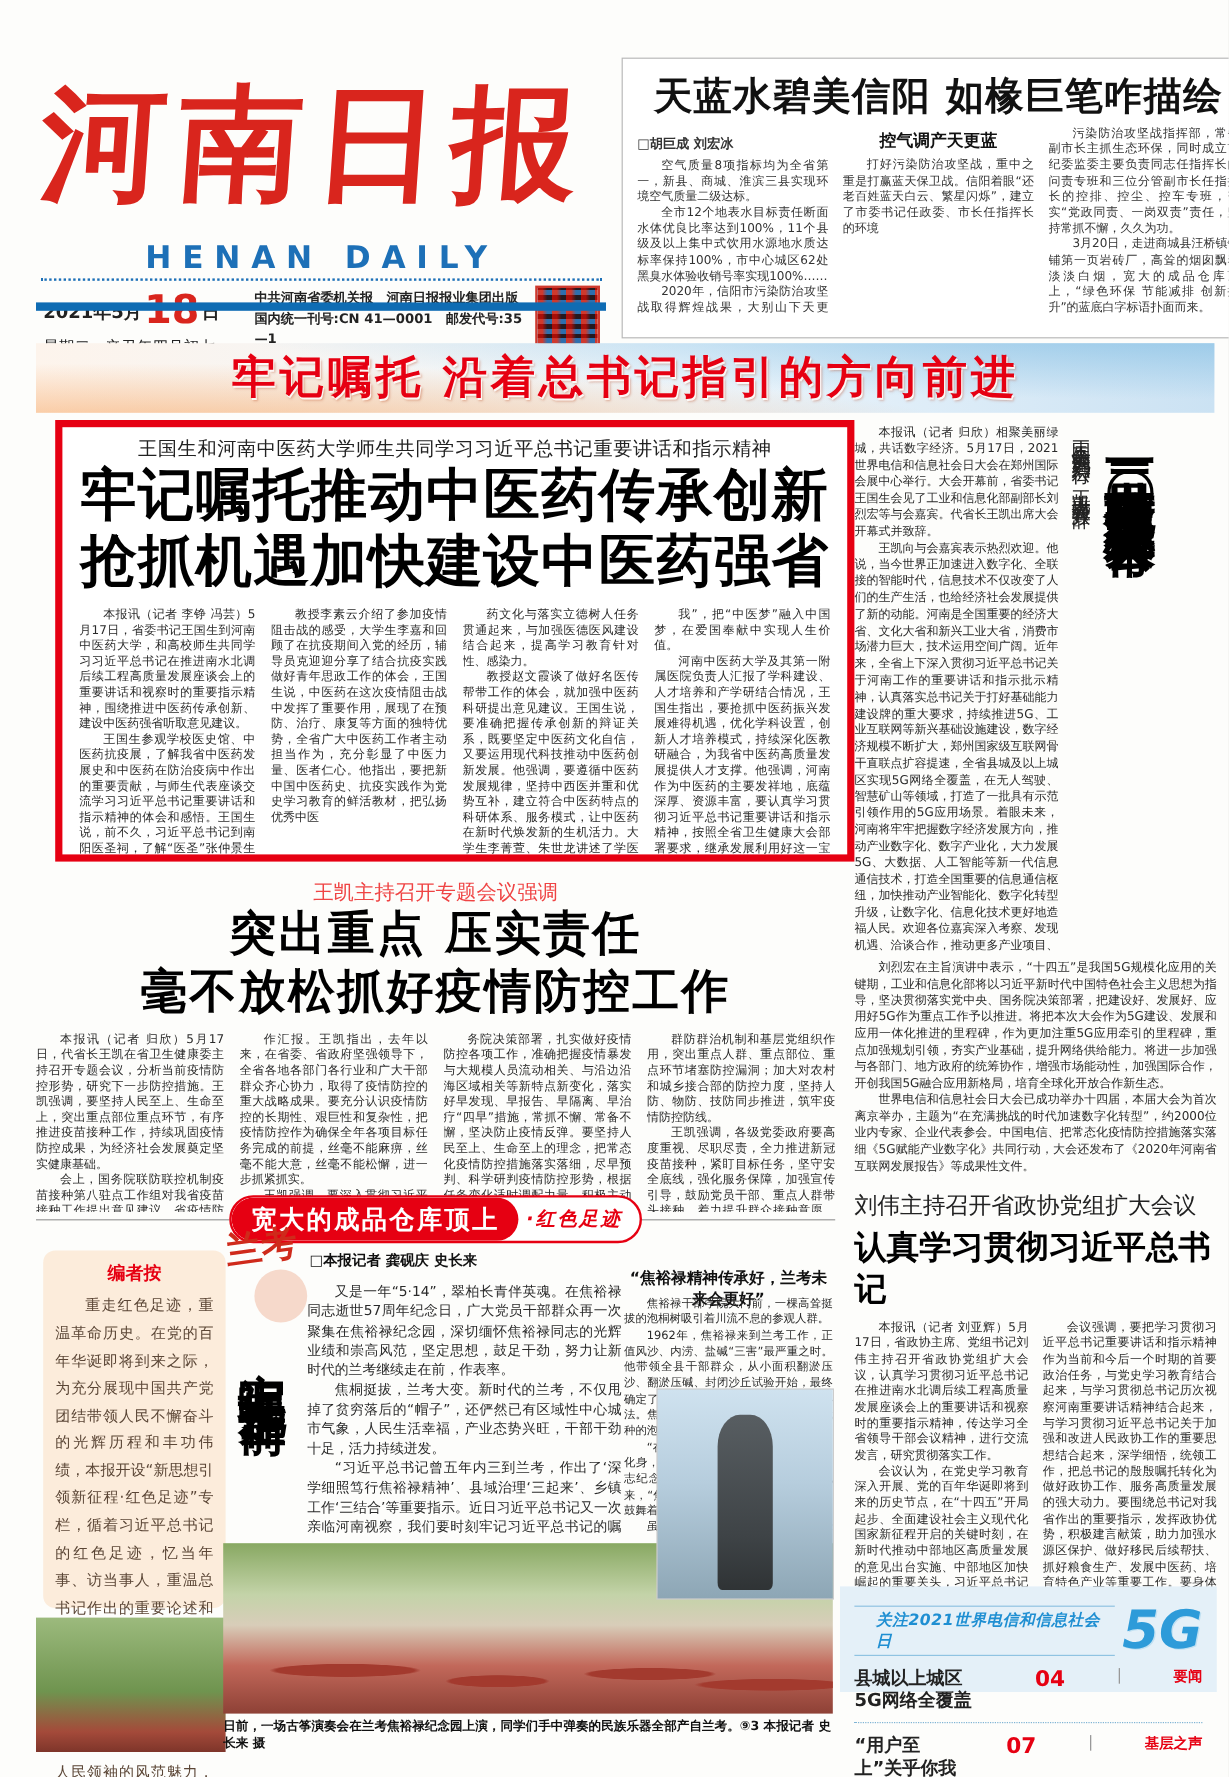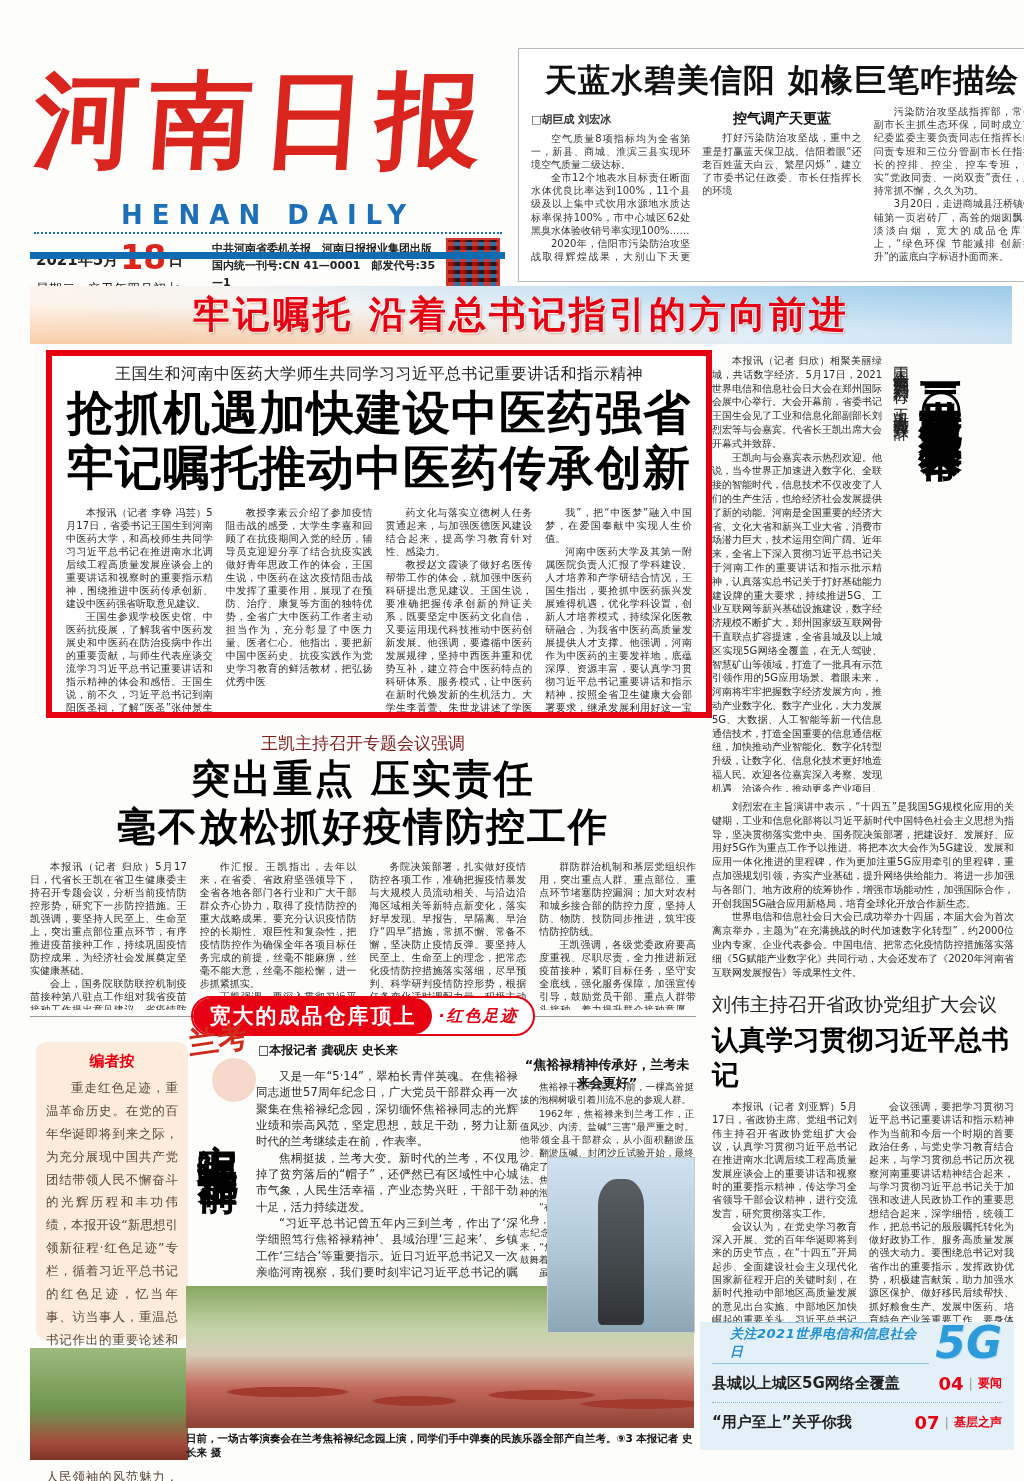--- a/index.html
+++ b/index.html
@@ -64,21 +64,21 @@
   .telecom { position:absolute; left:712px; top:354px; width:302px; height:636px; }
   .tele-top { display:flex; height:438px; }
   .tele-narrow { width:170px; font-size:10px; line-height:1.38; color:#2a2a2a; overflow:hidden; }
   .tele-subhead { writing-mode:vertical-rl; height:424px; font-size:16px; color:#222; margin-left:8px; letter-spacing:2px; }
   .tele-head { writing-mode:vertical-rl; height:430px; font-size:43px; font-weight:900; color:#000;
                line-height:1.22; letter-spacing:3px; margin-left:4px; }
   .tele-wide { margin-top:8px; font-size:10px; line-height:1.38; color:#2a2a2a; height:180px; overflow:hidden; }
 
   
   .epidemic { position:absolute; left:30px; top:726px; width:666px; height:264px; padding-top:6px; }
-  .epidemic .kicker { text-align:center; font-size:17px; color:#7f1d1d; }
+  .epidemic .kicker { text-align:center; font-size:17px; color:#ef4444; }
   .epidemic h1 { text-align:center; font-size:39px; font-weight:900; line-height:1.22; color:#000; letter-spacing:2px; }
   .epidemic .cols { gap:13px; margin-top:10px; }
   .epidemic .col { flex:1; font-size:10px; line-height:1.3; color:#2a2a2a; height:150px; }
 
   
   .liuwei { position:absolute; left:712px; top:992px; width:302px; height:328px; }
   .liuwei .kicker { font-size:19px; color:#222; margin-bottom:4px; }
   .liuwei h1 { font-size:27px; font-weight:900; line-height:1.3; color:#000; }
   .liuwei .cols { gap:12px; margin-top:8px; }
   .liuwei .col { flex:1; font-size:10px; line-height:1.33; color:#2a2a2a; height:228px; }
@@ -116,27 +116,27 @@
   .perf-photo::before { content:""; position:absolute; left:0; bottom:0; width:100%; height:42%;
         background:radial-gradient(ellipse at 20% 40%, #a33a2e 0 10%, transparent 11%),
                    radial-gradient(ellipse at 45% 55%, #a33a2e 0 10%, transparent 11%),
                    radial-gradient(ellipse at 70% 45%, #a33a2e 0 10%, transparent 11%),
                    radial-gradient(ellipse at 90% 60%, #a33a2e 0 9%, transparent 10%); }
   .side-photo { position:absolute; left:30px; top:1348px; width:158px; height:112px;
         background:linear-gradient(180deg,#9cba7d 0%,#6f944f 55%,#a44a3a 85%,#7e352a 100%); }
   .photo-caption { position:absolute; left:186px; top:1432px; width:508px; font-size:10.5px; font-weight:bold; color:#111; }
 
   
-  .fiveg { position:absolute; left:700px; top:1322px; width:314px; height:128px; background:#e4f0f8; padding:0 12px 6px; }
+  .fiveg { position:absolute; left:700px; top:1322px; width:314px; height:88px; background:#e4f0f8; padding:16px 12px 6px; }
   .fiveg-top { display:flex; align-items:center; }
   .fiveg-header { flex:1; color:#1f8fd2; font-size:13px; font-weight:900; font-style:italic;
                   border-top:1px solid #8fc3e2; border-bottom:1px solid #8fc3e2; padding:2px 0 2px 18px; letter-spacing:.5px; }
   .fiveg-logo { font-size:44px; font-weight:900; font-style:italic; color:#2d9bd9; line-height:.9; margin-left:6px;
                 text-shadow:1px 1px 0 #bfe0f2; }
-  .fiveg-item { display:flex; align-items:center; margin-top:9px; }
+  .fiveg-item { display:flex; align-items:flex-start; margin-top:9px;gap:38px; }
   .fiveg-item .title { flex:1; font-size:15px; font-weight:900; color:#222; }
   .fiveg-item .page { color:#e60012; font-size:18px; font-weight:900; margin-right:5px; }
   .fiveg-item .bar { color:#999; margin-right:5px; font-size:13px; }
   .fiveg-item .section { color:#e60012; font-size:12px; font-weight:bold; }
   .fiveg-sep { border-top:1px dotted #7fb4d4; margin-top:8px; }
 </style>
 </head>
 <body>
 
 <div id="page">
@@ -184,22 +184,22 @@
     </div>
   </div>
 
   <div class="banner">
     <span>牢记嘱托 沿着总书记指引的方向前进</span>
   </div>
 
   <div class="mainbox art">
     <div class="kicker">王国生和河南中医药大学师生共同学习习近平总书记重要讲话和指示精神</div>
     <h1 class="serif">
+      <div>牢记嘱托推动中医药传承创新</div>
       <div>抢抓机遇加快建设中医药强省</div>
-      <div>牢记嘱托推动中医药传承创新</div>
     </h1>
     <div class="cols">
       <div class="col">
         <p>本报讯（记者 李铮 冯芸）5月17日，省委书记王国生到河南中医药大学，和高校师生共同学习习近平总书记在推进南水北调后续工程高质量发展座谈会上的重要讲话和视察时的重要指示精神，围绕推进中医药传承创新、建设中医药强省听取意见建议。</p>
         <p>王国生参观学校医史馆、中医药抗疫展，了解我省中医药发展史和中医药在防治疫病中作出的重要贡献，与师生代表座谈交流学习习近平总书记重要讲话和指示精神的体会和感悟。王国生说，前不久，习近平总书记到南阳医圣祠，了解“医圣”张仲景生平和中医药传承创新情况，提出了做好守正创新、传承发展工作的重大要求，为我们发展中医药事业指明了方</p>
       </div>
       <div class="col">
         <p>教授李素云介绍了参加疫情阻击战的感受，大学生李嘉和回顾了在抗疫期间入党的经历，辅导员克迎迎分享了结合抗疫实践做好青年思政工作的体会，王国生说，中医药在这次疫情阻击战中发挥了重要作用，展现了在预防、治疗、康复等方面的独特优势，全省广大中医药工作者主动担当作为，充分彰显了中医力量、医者仁心。他指出，要把新中国中医药史、抗疫实践作为党史学习教育的鲜活教材，把弘扬优秀中医</p>
       </div>
       <div class="col">

